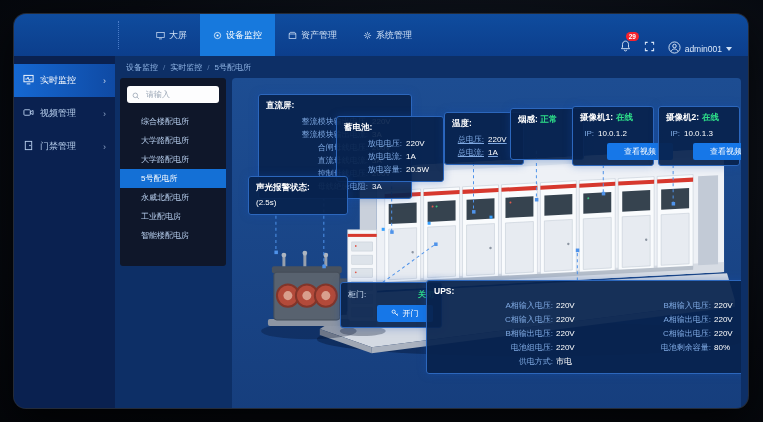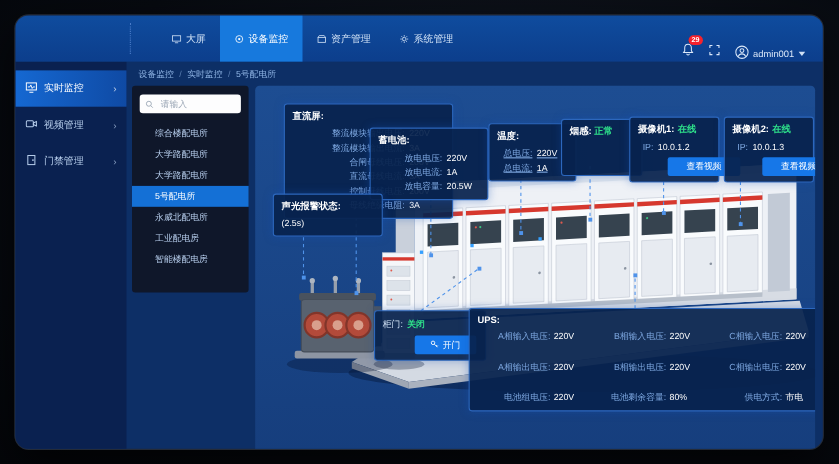--- a/index.html
+++ b/index.html
@@ -61,24 +61,24 @@
   
   .card-dc{left:26px;top:16px;width:138px;}
   .card-battery{left:104px;top:38px;width:92px;}
   .card-temp{left:212px;top:34px;width:64px;}
   .card-smoke{left:278px;top:30px;width:58px;height:40px;}
   .card-cam1{left:340px;top:28px;width:66px;}
   .card-cam2{left:426px;top:28px;width:66px;}
   .card-alarm{left:16px;top:98px;width:84px;}
   .card-alarm .aval{color:#fff;line-height:12px;}
   .card-door{left:108px;top:204px;width:86px;text-align:center;}
-  .door-row{display:flex;justify-content:flex-start;gap:4px;line-height:13px;}
+  .door-row{display:flex;justify-content:space-between;gap:4px;line-height:13px;}
   .door-row .lbl{color:#cfe0f5;}
   .card-ups{left:194px;top:202px;width:306px;}
-  .ups-grid{display:grid;grid-template-columns:repeat(3,1fr);gap:15px 10px;}
+  .ups-grid{display:grid;grid-template-columns:repeat(2,1fr);gap:1px 10px;}
   .ucell{display:flex;justify-content:flex-end;gap:3px;line-height:13px;white-space:nowrap;}
   .ucell .uval{color:#fff;min-width:26px;text-align:left;}
   .cam-title{display:flex;gap:3px;}
 </style>
 </head>
 <body>
 
 <div class="app">
 
   <div class="topbar">

